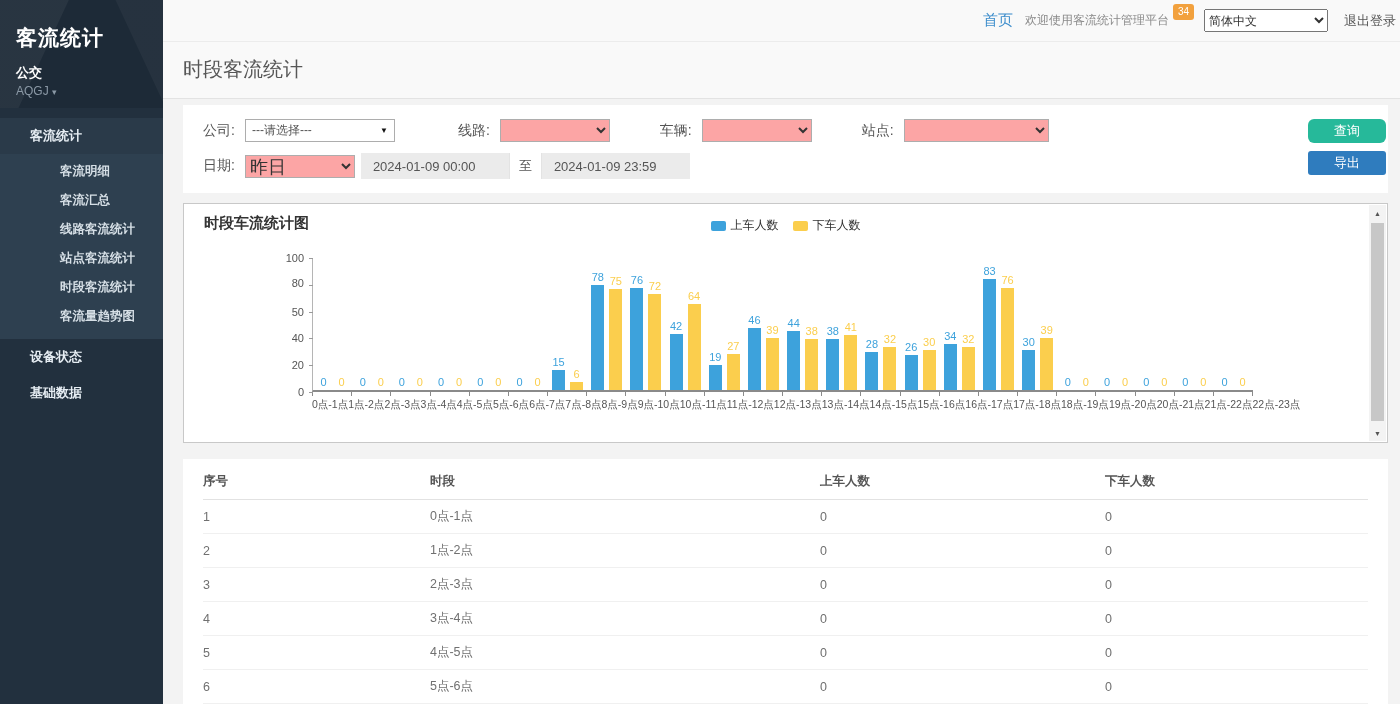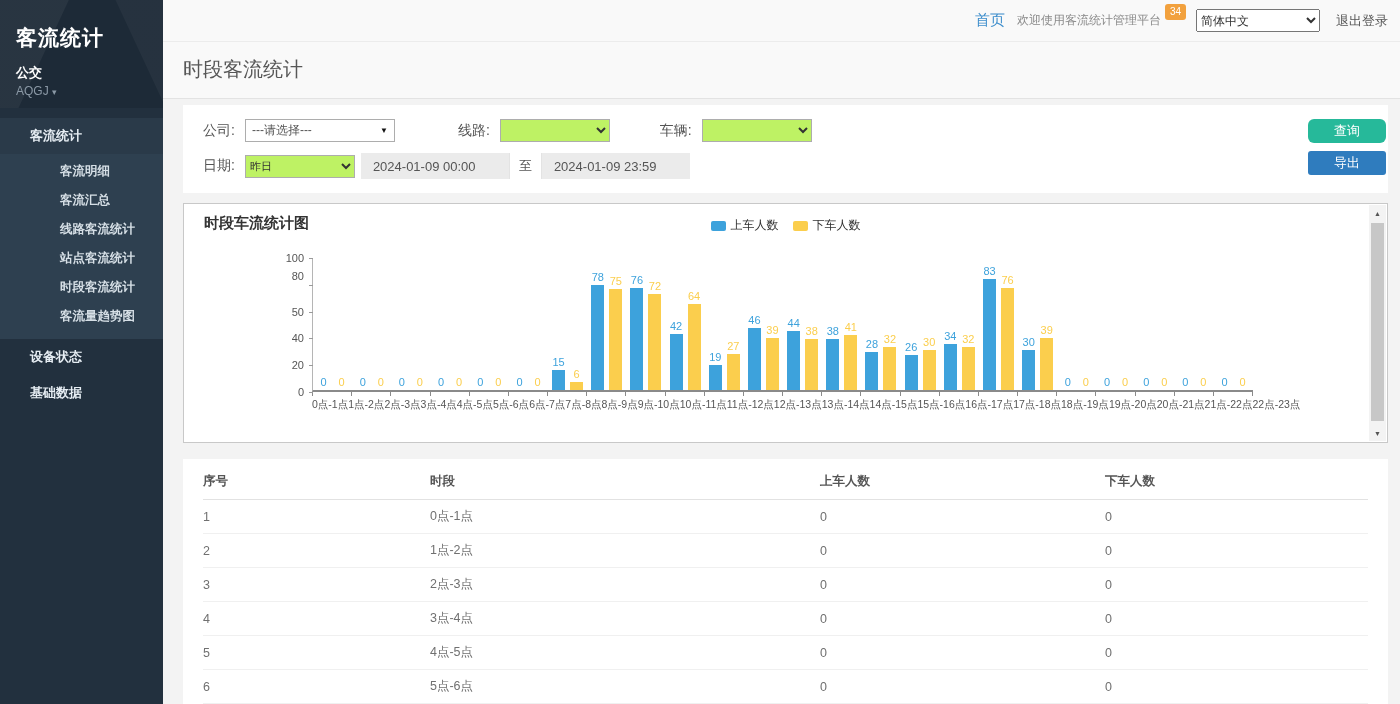--- a/index.html
+++ b/index.html
@@ -22,21 +22,21 @@
   .logo-code .caret { font-size:9px; color:#8b99a6; }
   .nav { margin-top:10px; }
   .nav-section { padding:9px 0 9px 30px; font-size:13px; color:#e6edf3; font-weight:bold; cursor:pointer; }
   .nav-section.active { background:#2a3a49; }
   .submenu { background:#2e4050; padding:3px 12px 8px; }
   .nav-sub { padding:6px 0 6px 48px; font-size:12.5px; color:#d6dfe6; font-weight:bold; cursor:pointer; }
 
   
   .main { flex:1; display:flex; flex-direction:column; background:#f3f3f3; }
   .topbar { height:45px; background:#f9f9f9; border-bottom:1px solid #ececec;
-    display:flex; align-items:center; justify-content:flex-end; padding-right:12px; }
+    display:flex; align-items:center; justify-content:flex-end; padding-right:4px; }
   .home-link { color:#3e8ecc; font-size:15px; margin-right:12px; cursor:pointer; }
   .welcome { color:#8a8a8a; font-size:12px; }
   .badge { display:inline-block; background:#f2a13e; color:#fff; font-size:10px; line-height:1;
     padding:3px 5px; border-radius:3px; transform:translateY(-9px); margin:0 10px 0 4px; }
   .lang-select { width:124px; height:23px; font-size:12px; color:#333; margin-right:16px; }
   .logout { color:#555; font-size:13px; cursor:pointer; }
 
   .title-band { background:#f9f9f9; padding:14px 0 15px 20px; border-bottom:1px solid #e3e3e3; }
   .page-title { font-size:20px; font-weight:normal; color:#575757; }
   .breadcrumb { margin-top:9px; font-size:12px; color:#9a9a9a; }
@@ -50,21 +50,21 @@
   .filter-card { background:#fff; position:relative; padding:14px 100px 14px 20px; }
   .frow { display:flex; align-items:center; }
   .frow + .frow { margin-top:11px; }
   .grp { display:flex; align-items:center; margin-right:50px; }
   .grp.company { margin-right:63px; }
   .flabel { font-size:14px; color:#555; margin-right:10px; white-space:nowrap; }
   .fake-select { width:150px; height:23px; border:1px solid #adadad; background:#fff;
     font-size:12px; color:#555; display:flex; align-items:center; justify-content:space-between;
     padding:0 6px; cursor:pointer; }
   .fake-select .tri { font-size:8px; color:#111; }
-  select.sel { height:23px; font-size:11px; color:#333; background:#bef264; border:1px solid #adadad; }
+  select.sel { height:23px; font-size:18px; color:#333; background:#fca5a5; border:1px solid #adadad; }
   .w110{width:110px;} .w145{width:145px;} .w150{width:150px;}
   .date-box { height:26px; background:#ebebeb; color:#555; font-size:13px;
     display:flex; align-items:center; padding:0 12px; width:148px; cursor:text; }
   .to-box { height:26px; background:#fff; color:#555; font-size:13px; border:1px solid #e3e3e3;
     border-top:none; border-bottom:none; display:flex; align-items:center; padding:0 9px; }
   .btn { position:absolute; right:2px; width:78px; height:24px; border:none; border-radius:3px;
     color:#fff; font-size:13px; cursor:pointer; font-family:inherit; }
   .btn-query { top:14px; background:#26b99a;border-radius:6px; }
   .btn-export { top:46px; background:#2f7cbe; }
 
@@ -165,20 +165,24 @@
             </div>
           </div>
           <div class="grp">
             <span class="flabel">线路:</span>
             <select class="sel w110"><option></option></select>
           </div>
           <div class="grp">
             <span class="flabel">车辆:</span>
             <select class="sel w110"><option></option></select>
           </div>
+          <div class="grp">
+            <span class="flabel">站点:</span>
+            <select class="sel w145"><option></option></select>
+          </div>
         </div>
         <div class="frow">
           <div class="grp" style="margin-right:0;">
             <span class="flabel">日期:</span>
             <select class="sel w110" style="margin-right:6px;">
               <option>昨日</option>
             </select>
             <div class="date-box">2024-01-09 00:00</div>
             <div class="to-box">至</div>
             <div class="date-box">2024-01-09 23:59</div>
@@ -445,21 +449,21 @@
                 </div>
               </div>
           <span class="ylabel" style="top: 128px;">0</span>
               <span class="ytick" style="top: 134px;"></span>
               <span class="ylabel" style="top: 101.2px;">20</span>
               <span class="ytick" style="top: 107.2px;"></span>
               <span class="ylabel" style="top: 74.4px;">40</span>
               <span class="ytick" style="top: 80.4px;"></span>
               <span class="ylabel" style="top: 47.6px;">50</span>
               <span class="ytick" style="top: 53.6px;"></span>
-              <span class="ylabel" style="top: 12px; text-align: right;">80</span>
+              <span class="ylabel" style="top: 19px; text-align: right;">80</span>
               <span class="ytick" style="top: 26.8px;"></span>
               <span class="ylabel" style="top: -6px;">100</span>
               <span class="ytick" style="top: 0px;"></span>
             </div>
           <div class="xticks" id="xticks">
               <span class="ts"></span>
               <span class="ts"></span>
               <span class="ts"></span>
               <span class="ts"></span>
               <span class="ts"></span>

